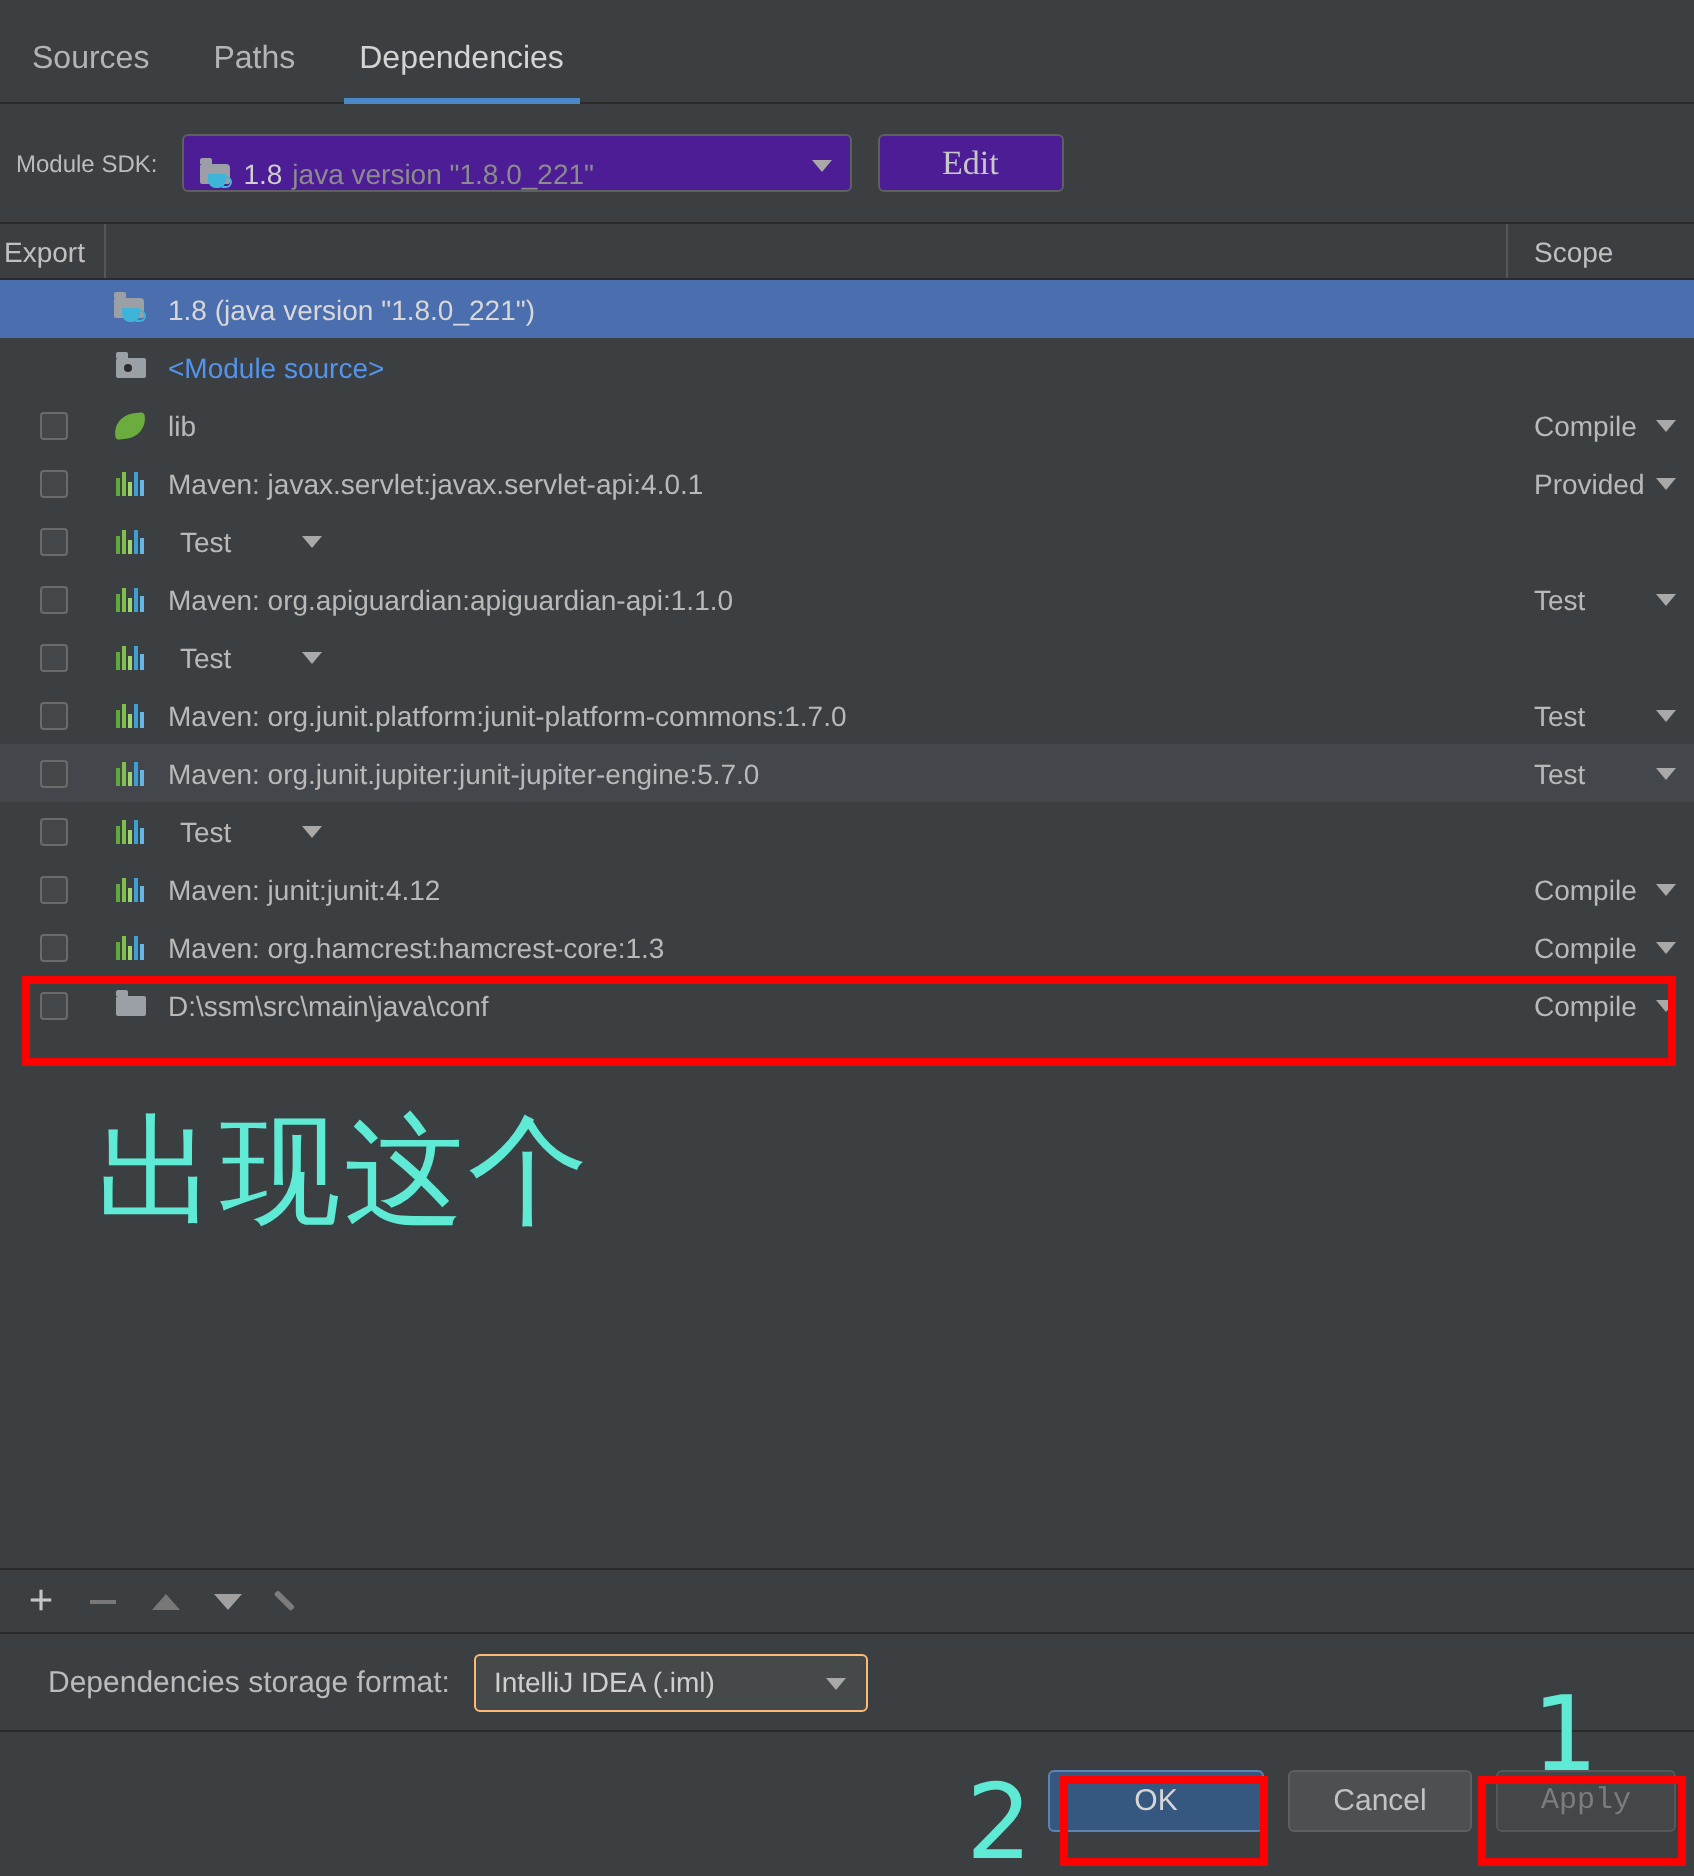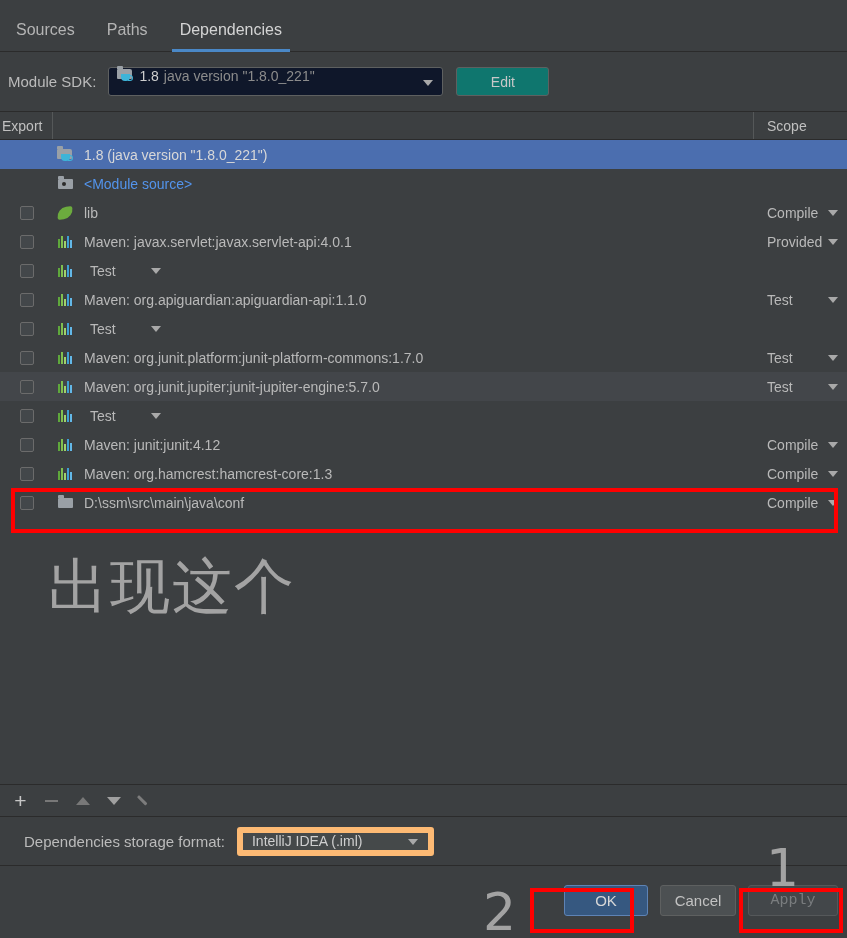--- a/index.html
+++ b/index.html
@@ -49,32 +49,32 @@
   .sdkrow {
     height: 60px;
     display: flex;
     align-items: center;
     padding-left: 8px;
     background: #3c3f41;
     border-bottom: 1px solid #2b2b2b;
     box-sizing: border-box;
   }
   .sdklabel {
-    font-size: 15px;
+    font-size: 12px;
     color: #bbbbbb;
     margin-right: 12px;
   }
   .combo {
     width: 335px;
     height: 29px;
-    background: #0f172a;
+    background: #4c1d95;
     border: 1px solid #5e6060;
     border-radius: 3px;
     display: flex;
-    align-items: flex-start;
+    align-items: flex-end;
     padding: 0 0 0 8px;
     box-sizing: border-box;
     position: relative;
     cursor: default;
   }
   .combo .arrow {
     position: absolute;
     right: 9px; top: 50%;
     margin-top: -2px;
     width: 0; height: 0;
@@ -115,26 +115,26 @@
     background: #3eb4d8;
     border-radius: 0 0 4px 4px;
   }
   .icon-jdk .cup::after {
     content:""; position:absolute; right:-3px; top:1px;
     width:4px; height:4px; border:1.5px solid #3eb4d8; border-left:none;
     border-radius: 0 3px 3px 0;
   }
 
   .btn {
-    background: #0f766e;
+    background: #4c1d95;
     border: 1px solid #5e6060;
     border-radius: 3px;
     color: #c8c8c8;
-    font-size: 14px;
-    font-family: Liberation Sans, sans-serif;
+    font-size: 17px;
+    font-family: Liberation Serif, serif;
     cursor: default;
   }
   .edit-btn {
     width: 93px; height: 29px;
     margin-left: 13px;
   }
 
   
   .thead {
     height: 28px;
@@ -289,21 +289,21 @@
   
   .ann-box {
     position: absolute;
     border: 4px solid #ff0000;
     box-sizing: border-box;
     pointer-events: none;
     z-index: 20;
   }
   .ann-text {
     position: absolute;
-    color: #a3a3a3;
+    color: #5eead4;
     font-family: "DejaVu Sans", "Liberation Sans", sans-serif;
     pointer-events: none;
     z-index: 20;
     line-height: 1;
   }
   .ann-cjk { font-size: 60px; font-weight: 400; letter-spacing: 2px; }
   .ann-num { font-size: 52px; font-weight: 400; }
 
   
   .toolbar {
@@ -353,21 +353,21 @@
     display: flex;
     align-items: center;
     padding-left: 24px;
     border-bottom: 1px solid #2b2b2b;
     box-sizing: border-box;
   }
   .storage .lbl { font-size: 15px; color: #bbbbbb; margin-right: 12px; }
   .storage .combo2 {
     width: 197px; height: 29px;
     background: #45494a;
-    border: 6px solid #fdba74;
+    border: 1px solid #fdba74;
     border-radius: 3px;
     display:flex; align-items:center;
     padding-left: 9px;
     box-sizing: border-box;
     position: relative;
     font-size: 14px;
     color: #cfcfcf;
     cursor: default;
   }
   .storage .combo2 .arrow {
@@ -389,27 +389,27 @@
   .fbtn {
     height: 31px;
     border-radius: 3px;
     font-size: 15px;
     display: flex; align-items: center; justify-content: center;
     cursor: default;
     box-sizing: border-box;
     margin-left: 12px;
   }
   .ok-btn {
-    width: 84px;
+    width: 108px;
     background: #365880;
     border: 1px solid #5e83b5;
     color: #d6d6d6;
   }
   .cancel-btn {
-    width: 76px;
+    width: 92px;
     background: #4c5052;
     border: 1px solid #5e6060;
     color: #c2c2c2;
   }
   .apply-btn {
     width: 90px;
     background: #43474a;
     border: 1px solid #55585a;
     color: #7a7d7f;
     font-family: Liberation Mono, monospace;

